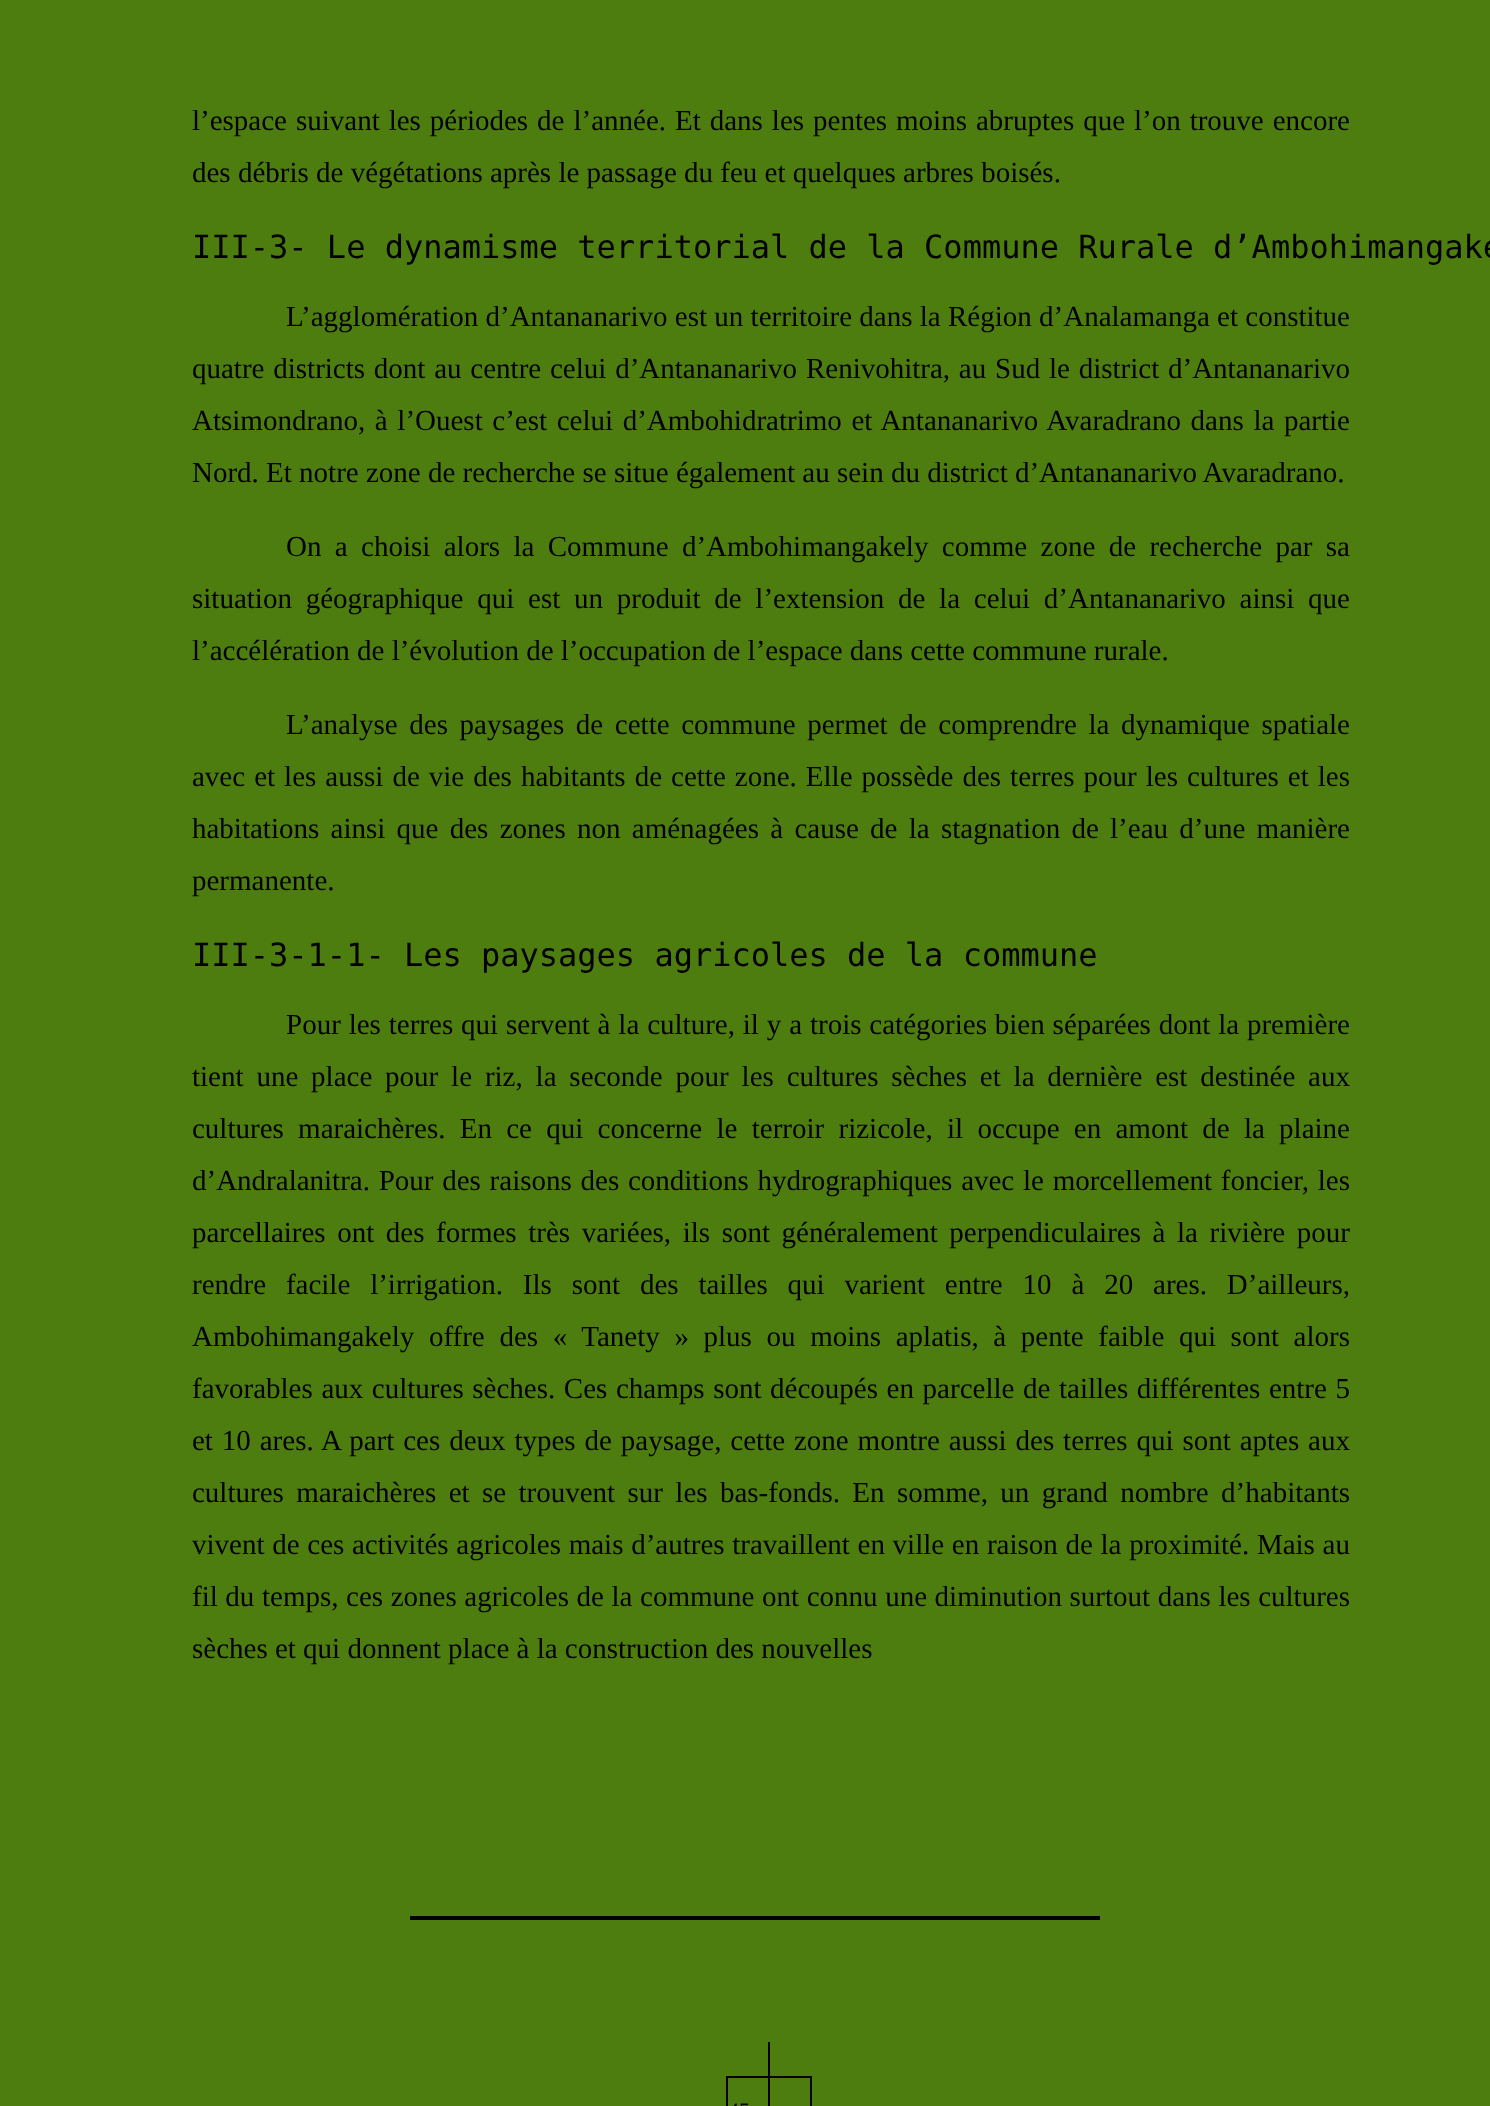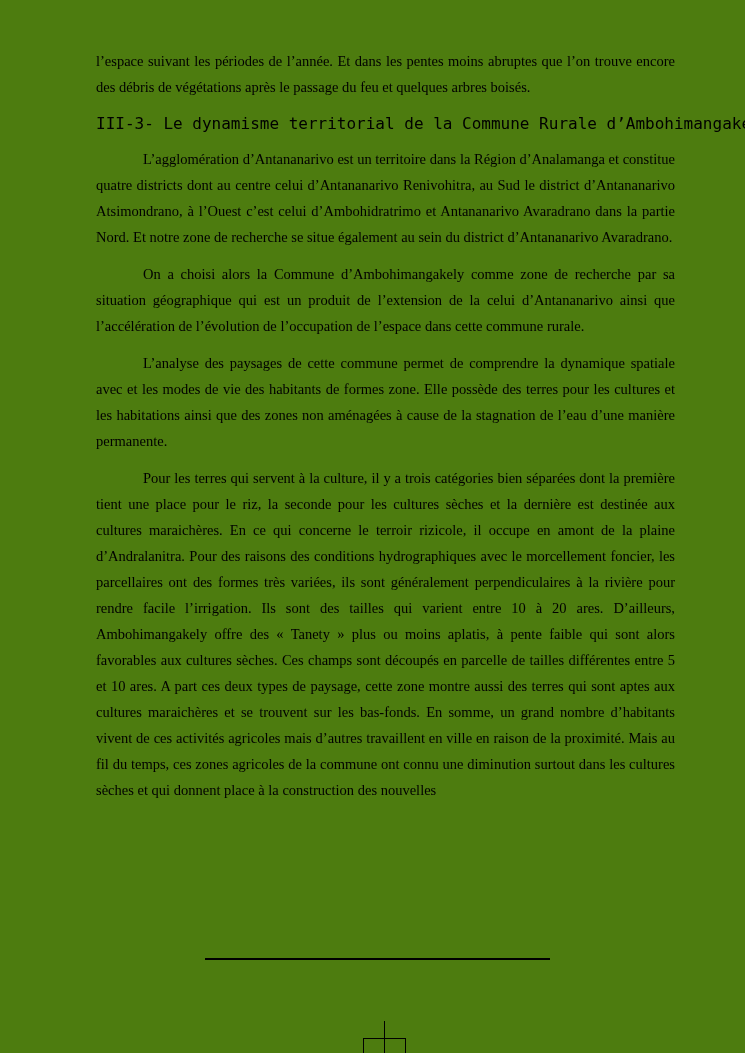--- a/index.html
+++ b/index.html
@@ -79,22 +79,23 @@
   <div class="content">
     <p class="para">l’espace suivant les périodes de l’année. Et dans les pentes moins abruptes que l’on trouve encore des débris de végétations après le passage du feu et quelques arbres boisés.</p>
 
     <div class="heading">III-3- Le dynamisme territorial de la Commune Rurale d’Ambohimangakely</div>
 
     <p class="para indent">L’agglomération d’Antananarivo est un territoire dans la Région d’Analamanga et constitue quatre districts dont au centre celui d’Antananarivo Renivohitra, au Sud le district d’Antananarivo Atsimondrano, à l’Ouest c’est celui d’Ambohidratrimo et Antananarivo Avaradrano dans la partie Nord. Et notre zone de recherche se situe également au sein du district d’Antananarivo Avaradrano.</p>
 
     <p class="para indent">On a choisi alors la Commune d’Ambohimangakely comme zone de recherche par sa situation géographique qui est un produit de l’extension de la celui d’Antananarivo ainsi que l’accélération de l’évolution de l’occupation de l’espace dans cette commune rurale.</p>
 
 
-    <p class="para indent">L’analyse des paysages de cette commune permet de comprendre la dynamique spatiale avec et les modes de vie des habitants de formes zone. Elle possède des terres pour les cultures et les habitations ainsi que  des zones non aménagées à cause de la stagnation de l’eau d’une manière permanente.</p>
+    <p class="para indent">L’analyse des paysages de cette commune permet de comprendre la dynamique spatiale avec et les aussi de vie des habitants de cette zone. Elle possède des terres pour les cultures et les habitations ainsi que  des zones non aménagées à cause de la stagnation de l’eau d’une manière permanente.</p>
 
+    <div class="heading">III-3-1-1- Les paysages agricoles de la commune</div>
 
     <p class="para indent">Pour les terres qui servent à la culture, il y a trois catégories bien séparées dont la première tient une place pour le riz, la seconde pour les cultures sèches et la dernière est destinée aux cultures maraichères. En ce qui concerne le terroir rizicole, il occupe en amont de la plaine d’Andralanitra. Pour des raisons des conditions hydrographiques avec le morcellement foncier, les parcellaires ont des formes très variées, ils sont généralement perpendiculaires à la rivière pour rendre facile l’irrigation. Ils sont des tailles qui varient entre 10 à 20 ares. D’ailleurs, Ambohimangakely offre des « Tanety » plus ou moins aplatis, à pente faible qui sont alors favorables aux cultures sèches. Ces champs sont découpés en parcelle de tailles différentes entre 5 et 10 ares. A part ces deux types de paysage, cette zone montre aussi des terres qui sont aptes aux cultures maraichères et se trouvent sur les bas-fonds. En somme, un grand nombre d’habitants vivent de ces activités agricoles mais d’autres travaillent en ville en raison de la proximité. Mais au fil du temps, ces zones agricoles de la commune ont connu une diminution surtout dans les cultures sèches et qui donnent place à la construction des nouvelles</p>
   </div>
 
   <div class="footer-separator"></div>
 
   <div class="page-number-box">
     <span class="page-number">45</span>
   </div>
 

